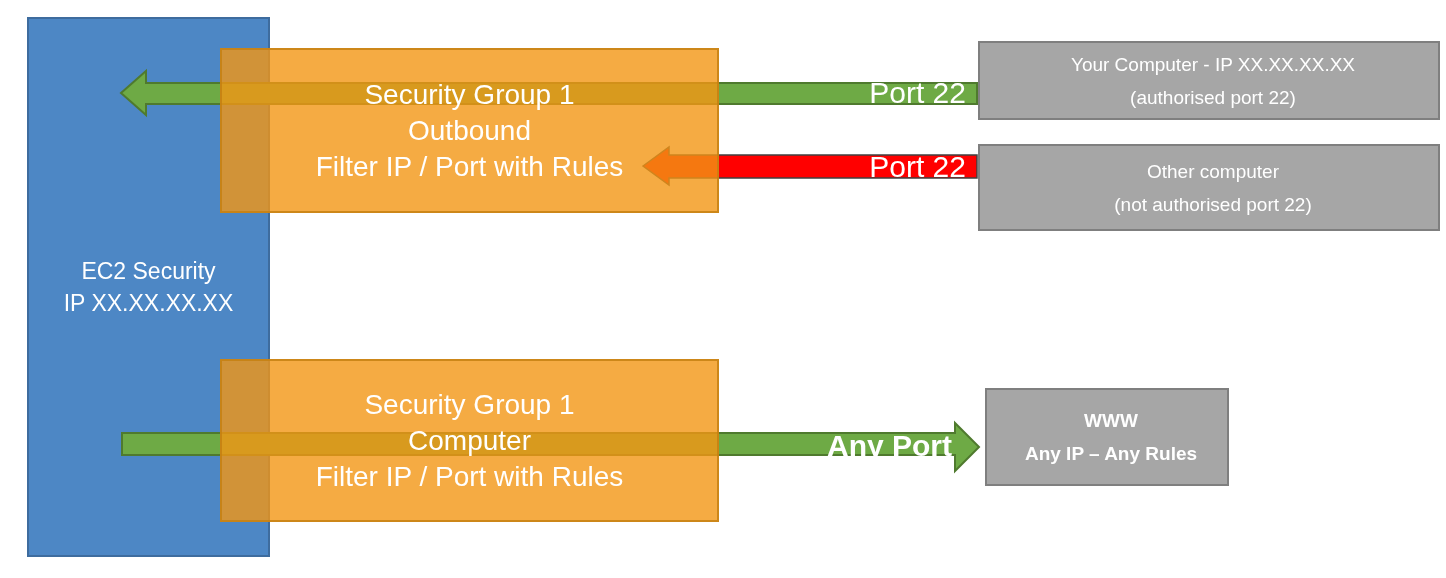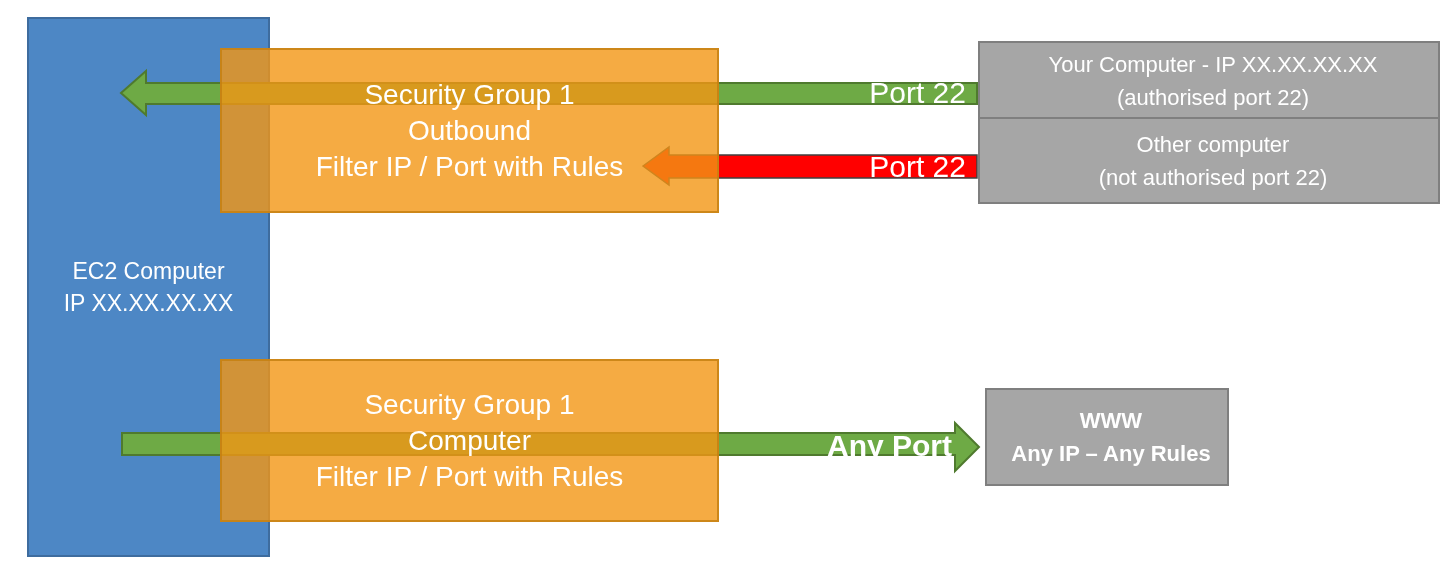--- a/index.html
+++ b/index.html
@@ -36,26 +36,26 @@
     z-index: 3;
     font-size: 28px;
     line-height: 36px;
   }
   .sg-inbound  { left: 220px; top: 48px;  width: 499px; height: 165px; }
   .sg-outbound { left: 220px; top: 359px; width: 499px; height: 163px; }
   .gray {
     background: #A6A6A6;
     border: 2px solid #7F7F7F;
     z-index: 3;
-    font-size: 22px;
+    font-size: 19px;
     line-height: 33px;
     padding-left: 8px;
   }
   .gray-yc  { left: 978px; top: 41px;  width: 462px; height: 79px; }
-  .gray-oc  { left: 978px; top: 117px; width: 462px; height: 87px; }
+  .gray-oc  { left: 978px; top: 144px; width: 462px; height: 87px; }
   .gray-www { left: 985px; top: 388px; width: 244px; height: 98px; font-weight: bold; }
   .arrows {
     position: absolute;
     left: 0; top: 0;
     z-index: 2;
   }
   .arrow-label {
     position: absolute;
     z-index: 4;
     font-size: 30px;
@@ -68,21 +68,21 @@
   .lbl-in-ok { left: 816px; top: 80px; }
   .lbl-in-no { left: 816px; top: 154px; }
   .lbl-out   { left: 802px; top: 433px; font-weight: bold; }
 </style>
 </head>
 <body>
 
 <div class="canvas">
 
   <div class="box ec2">
-    <div>EC2 Computer</div>
+    <div>EC2 Security</div>
     <div>IP XX.XX.XX.XX</div>
   </div>
 
   <svg class="arrows" width="1446" height="578" viewBox="0 0 1446 578">
     <polygon points="121,93 146,71 146,83 977,83 977,104 146,104 146,115" fill="#6EAA45" stroke="#4F7A2E" stroke-width="2" stroke-linejoin="miter"></polygon>
     <polygon points="643,166 669,147 669,155 977,155 977,178 669,178 669,185" fill="#FF0000" stroke="#404040" stroke-width="1.5" stroke-linejoin="miter"></polygon>
     <polygon points="122,433 955,433 955,423 979,447 955,471 955,455 122,455" fill="#6EAA45" stroke="#4F7A2E" stroke-width="2" stroke-linejoin="miter"></polygon>
   </svg>
 
   <div class="box sg sg-inbound">

